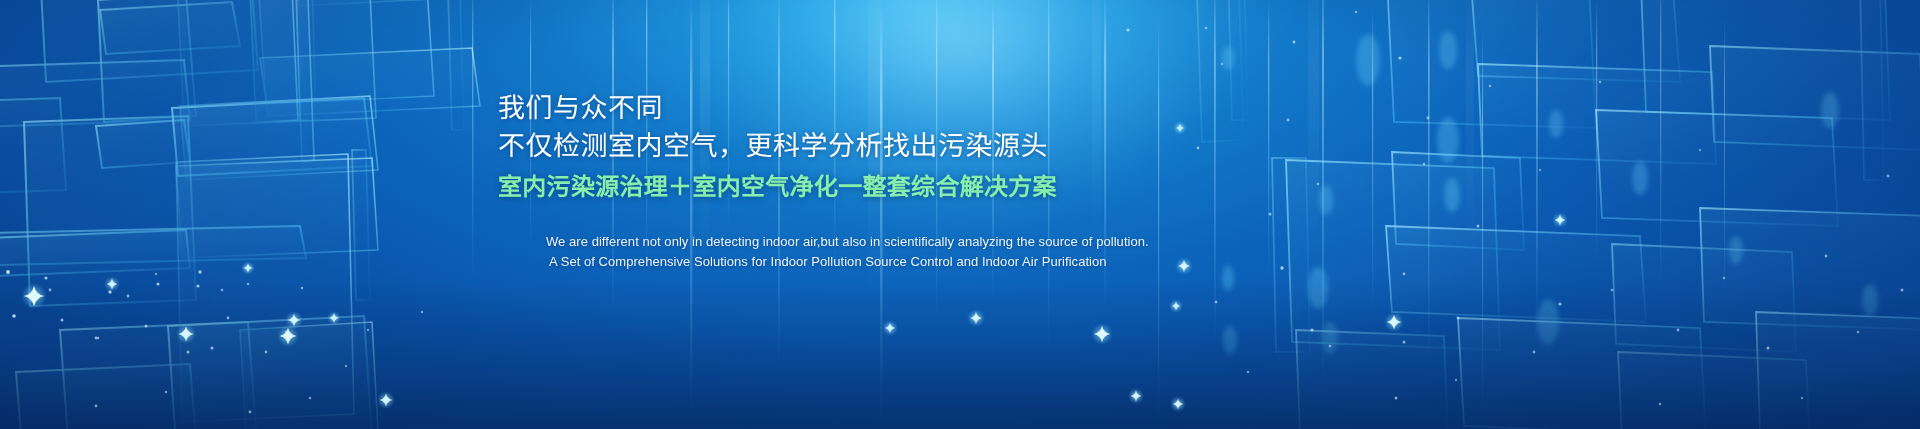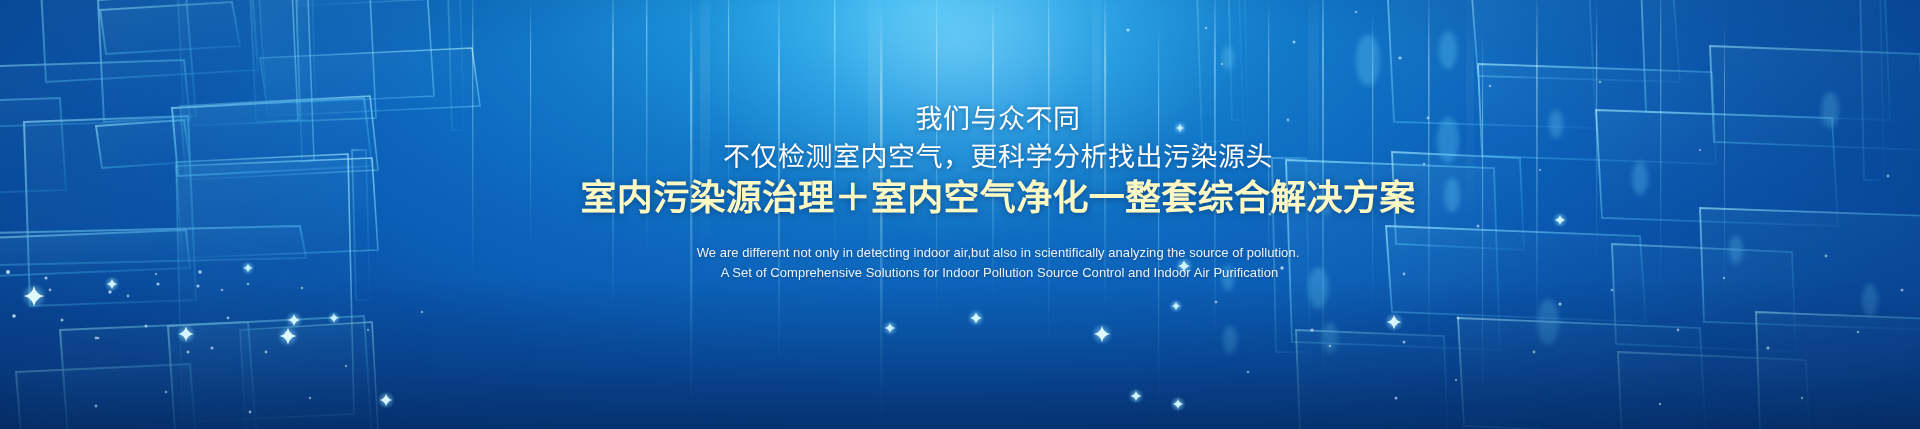--- a/index.html
+++ b/index.html
@@ -70,45 +70,44 @@
     width: 1920px;
     height: 429px;
   }
   .deco-blur-soft { filter: blur(0.4px); }
   .deco-streaks   { mix-blend-mode: screen; opacity: .85; }
 
   
   .content {
     position: absolute;
     left: 498px;
-    top: 103px;
+    top: 92px;
     width: 1000px;
-    text-align: center;
   }
   .hl {
     color: #ffffff;
     font-size: 27px;
     line-height: 33px;
     font-weight: 400;
     letter-spacing: .5px;
     text-shadow: 0 1px 5px rgba(2,40,92,0.50);
     white-space: nowrap;
   }
   .hl-2 { margin-top: 5px; }
   .hl-strong {
     margin-top: 6px;
-    color: #fef9c3;
-    font-size: 36px;
+    color: #86efac;
+    font-size: 24px;
     line-height: 36px;
     font-weight: 700;
     letter-spacing: .3px;
     text-shadow: 0 1px 6px rgba(2,38,90,0.55);
     white-space: nowrap;
   }
-  .sub-wrap { margin-top: 27px; }
+  .sub-wrap { margin-top: 27px; margin-left: 48px; }
   .sub {
     color: rgba(255,255,255,0.93);
     font-size: 13px;
     line-height: 20px;
     font-weight: 400;
     letter-spacing: .05px;
     text-shadow: 0 1px 3px rgba(2,40,92,0.45);
     white-space: nowrap;
   }
   .sub-2 { padding-left: 3px; }

